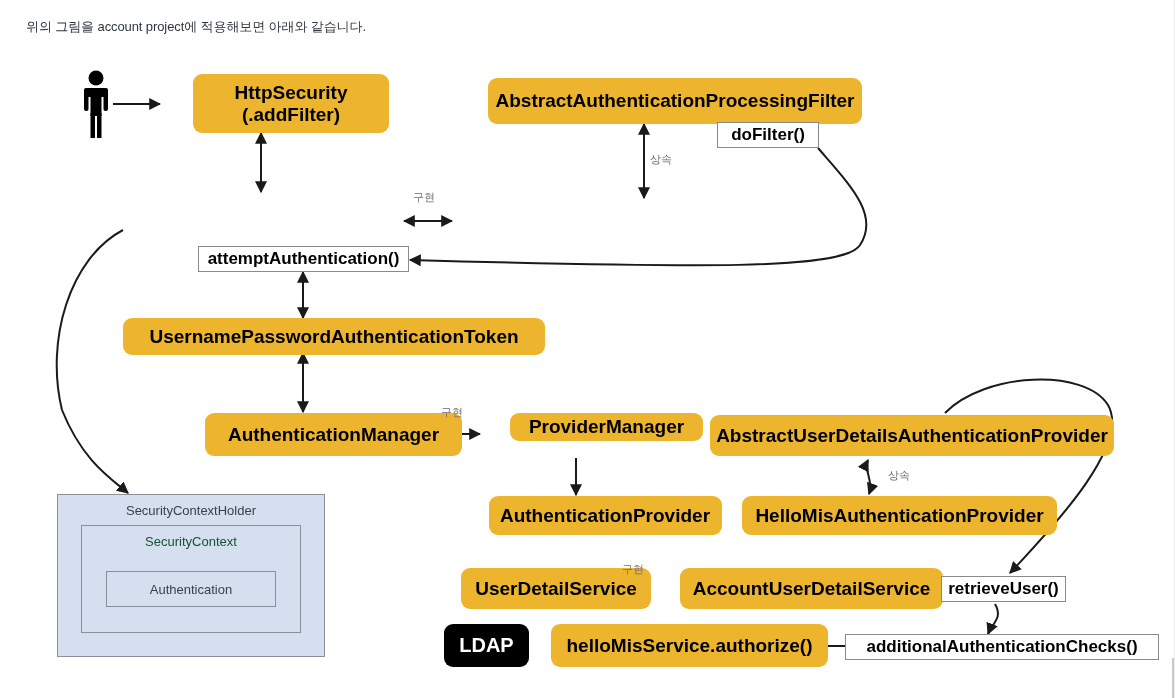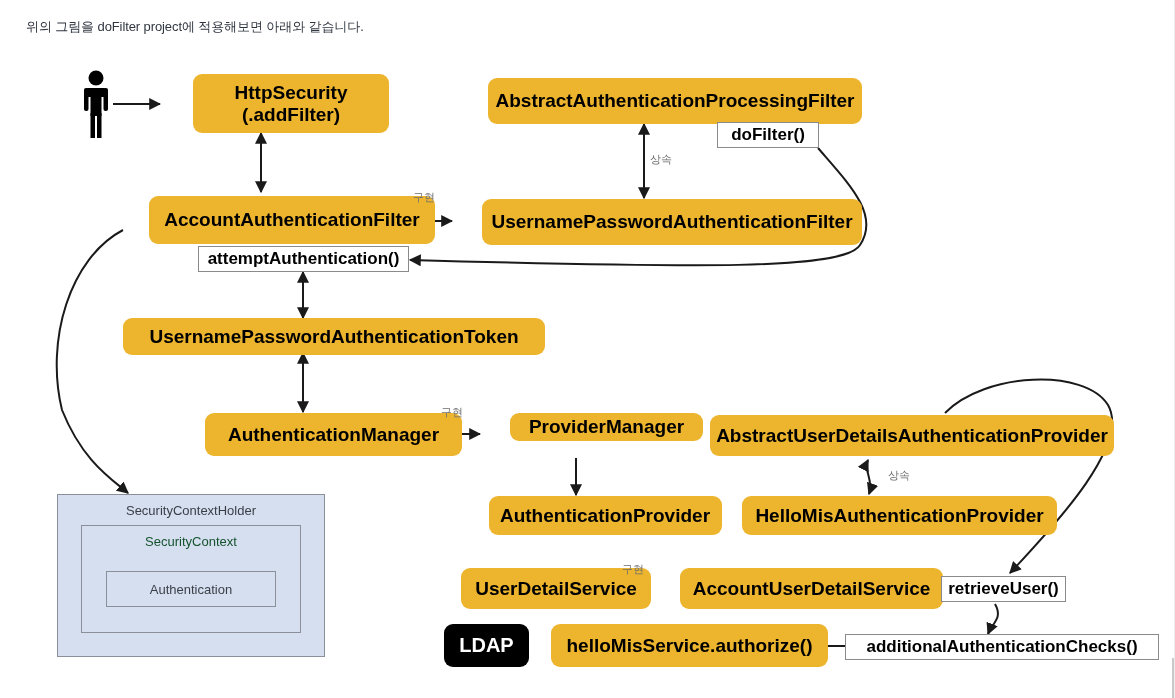--- a/index.html
+++ b/index.html
@@ -137,21 +137,21 @@
     width: 2px;
     height: 40px;
     background: #c9c9c9;
   }
 </style>
 </head>
 <body>
 
 <div id="page">
 
-  <div class="caption">위의 그림을 doFilter project에 적용해보면 아래와 같습니다.</div>
+  <div class="caption">위의 그림을 account project에 적용해보면 아래와 같습니다.</div>
 
   <svg id="wires" viewBox="0 0 1175 698">
     <defs>
       <marker id="ah" viewBox="0 0 10 10" refX="9" refY="5" markerWidth="6" markerHeight="6" orient="auto-start-reverse">
         <path d="M 0 0 L 10 5 L 0 10 z" fill="#1a1a1a"></path>
       </marker>
       <marker id="ah-start" viewBox="0 0 10 10" refX="9" refY="5" markerWidth="6" markerHeight="6" orient="auto-start-reverse">
         <path d="M 0 0 L 10 5 L 0 10 z" fill="#1a1a1a"></path>
       </marker>
     </defs>
@@ -210,27 +210,21 @@
 
   <div class="node orange" style="left:163px; top:74px; width:196px; height:59px; flex-direction:column; font-size:19px;">
     <span>HttpSecurity</span>
     <span>(.addFilter)</span>
   </div>
 
   <div class="node orange" style="left:458px; top:78px; width:374px; height:46px; font-size:19px;">
     <span>AbstractAuthenticationProcessingFilter</span>
   </div>
 
-  <div class="node orange" style="left:119px; top:196px; width:286px; height:48px; font-size:19px;">
-    <span>AccountAuthenticationFilter</span>
-  </div>
-
-  <div class="node orange" style="left:452px; top:199px; width:380px; height:46px; font-size:19px;">
-    <span>UsernamePasswordAuthenticationFilter</span>
-  </div>
+
 
   <div class="node orange" style="left:93px; top:318px; width:422px; height:37px; font-size:19px;">
     <span>UsernamePasswordAuthenticationToken</span>
   </div>
 
   <div class="node orange" style="left:175px; top:413px; width:257px; height:43px; font-size:19px;">
     <span>AuthenticationManager</span>
   </div>
 
   <div class="node orange" style="left:480px; top:413px; width:193px; height:28px; font-size:19px;">

